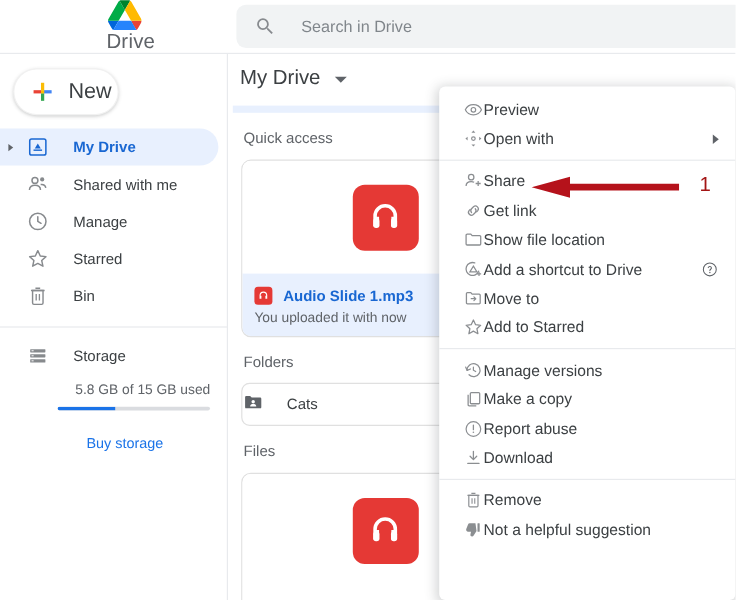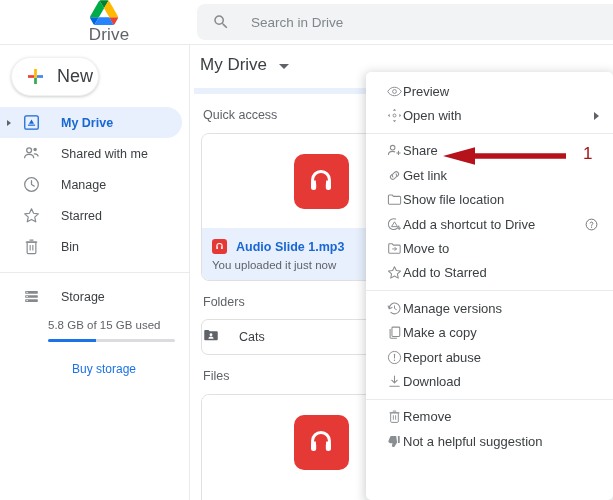--- a/index.html
+++ b/index.html
@@ -71,21 +71,21 @@
   .expander {
     position: absolute; left: 7px; width: 0; height: 0;
     border-left: 4.5px solid #5f6368;
     border-top: 3.5px solid transparent;
     border-bottom: 3.5px solid transparent;
   }
   .nav-divider {
     height: 1px; background: #e8eaed; margin: 10px 0 8px 0;
   }
   .storage-sub {
-    font-size: 11.5px; color: #5f6368; padding-left: 48px; margin-top: 7px;
+    font-size: 11.5px; color: #5f6368; padding-left: 48px; margin-top: 7px; text-align: center;
   }
   .progress-track {
     margin: 8px 0 0 48px; width: 127px; height: 3px;
     background: #dadce0; border-radius: 2px; overflow: hidden;
   }
   .progress-fill { height: 3px; background: #1a73e8; }
   .buy-link {
     font-size: 12px; color: #1a73e8; padding-left: 72px; margin-top: 20px;
     cursor: pointer;
   }
@@ -334,21 +334,21 @@
       </div>
       <div class="card-foot">
         <div class="foot-row">
           <span class="mini-mp3">
             <svg viewBox="0 0 24 24" width="11" height="11">
               <path d="M12 4.2a7 7 0 0 0-7 7v6.1h3.4v-5.6H7.1v-.5a4.9 4.9 0 0 1 9.8 0v.5h-1.3v5.6H19v-6.1a7 7 0 0 0-7-7z" fill="#fff"></path>
             </svg>
           </span>
           <span class="card-title">Audio Slide 1.mp3</span>
         </div>
-        <div class="card-sub">You uploaded it just now</div>
+        <div class="card-sub">You uploaded it with now</div>
       </div>
     </div>
 
     <div class="section-label">Folders</div>
 
     <div class="folder-row">
       <span class="ico">
         <svg viewBox="0 0 24 24" width="18" height="18">
           <path d="M3 6.5a1.3 1.3 0 0 1 1.3-1.3h4.3l1.7 1.9h9.4A1.3 1.3 0 0 1 21 8.4v9.3a1.3 1.3 0 0 1-1.3 1.3H4.3A1.3 1.3 0 0 1 3 17.7z" fill="#5f6368"></path>
           <circle cx="12" cy="11.6" r="1.9" fill="#fff"></circle>

